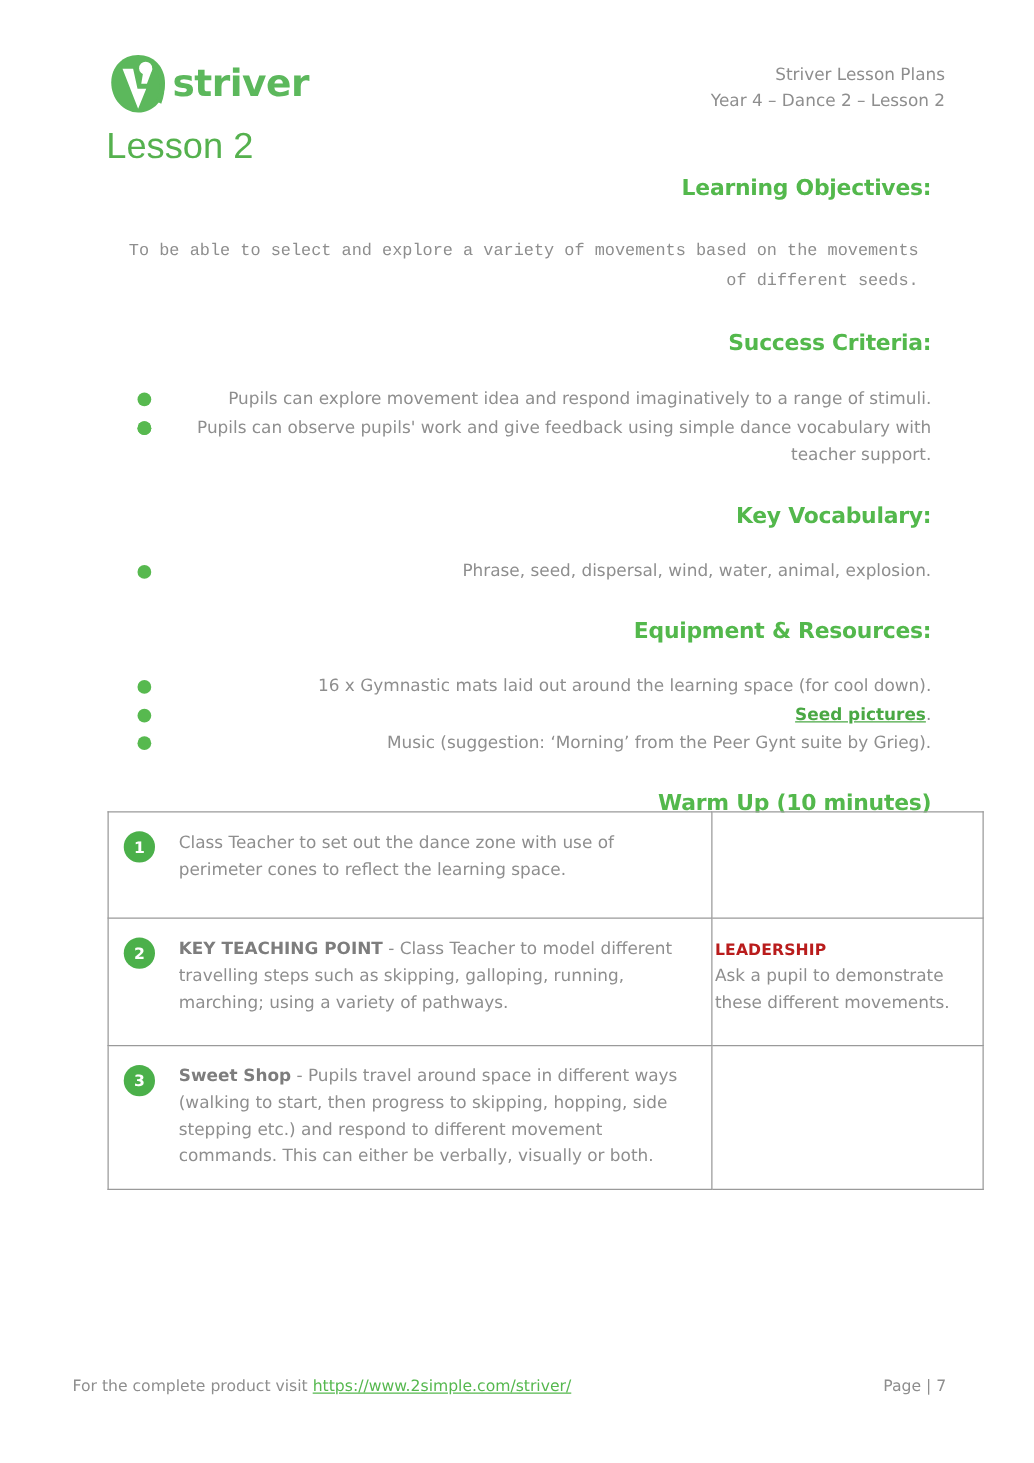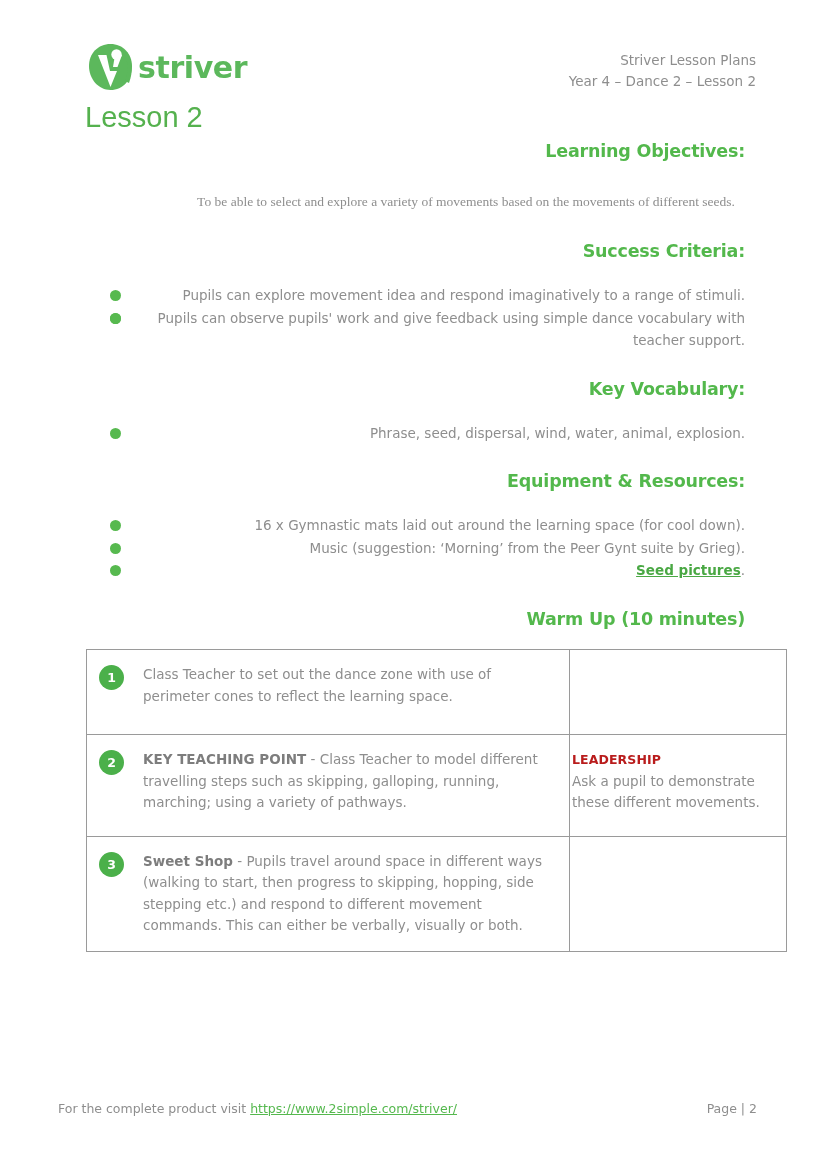--- a/index.html
+++ b/index.html
@@ -88,21 +88,21 @@
     font-family: "DejaVu Sans", sans-serif;
     font-size: 17.5px;
     font-weight: 700;
     color: #53b84c;
     margin: 0;
     line-height: 22px;
     letter-spacing: -0.2px;
   }
 
   .para {
-    font-family: Liberation Serif, serif;
+    font-family: Liberation Mono, monospace;
     font-size: 13.5px;
     color: #8e8e8e;
     line-height: 24px;
     margin: 0;
     max-width: 650px;
   }
 
   ul.bullets {
     list-style: none;
     margin: 0;
@@ -304,25 +304,25 @@
 
     <h2 class="section-heading">Equipment &amp; Resources:</h2>
     <div class="sp-22"></div>
     <ul class="bullets">
       <li>
         <span class="dot"></span>
         <span>16 x Gymnastic mats laid out around the learning space (for cool down).</span>
       </li>
       <li>
         <span class="dot"></span>
+        <a class="inline-link" href="#">Seed pictures</a><span>.</span>
+      </li>
+      <li>
+        <span class="dot"></span>
         <span>Music (suggestion: ‘Morning’ from the Peer Gynt suite by Grieg).</span>
-      </li>
-      <li>
-        <span class="dot"></span>
-        <a class="inline-link" href="#">Seed pictures</a><span>.</span>
       </li>
     </ul>
 
     <div class="sp-26"></div>
 
     <h2 class="section-heading">Warm Up (10 minutes)</h2>
   </div>
 
   <table class="activity-table">
     <colgroup>
@@ -372,16 +372,16 @@
         </td>
         <td>
           <div class="cell-side cell-side-empty"></div>
         </td>
       </tr>
     </tbody>
   </table>
 
   <div class="footer">
     <div class="footer-left"><span>For the complete product visit </span><a href="#">https://www.2simple.com/striver/</a></div>
-    <div class="footer-right">Page | 2</div>
+    <div class="footer-right">Page | 7</div>
   </div>
 
 </div>
 
 </body></html>

